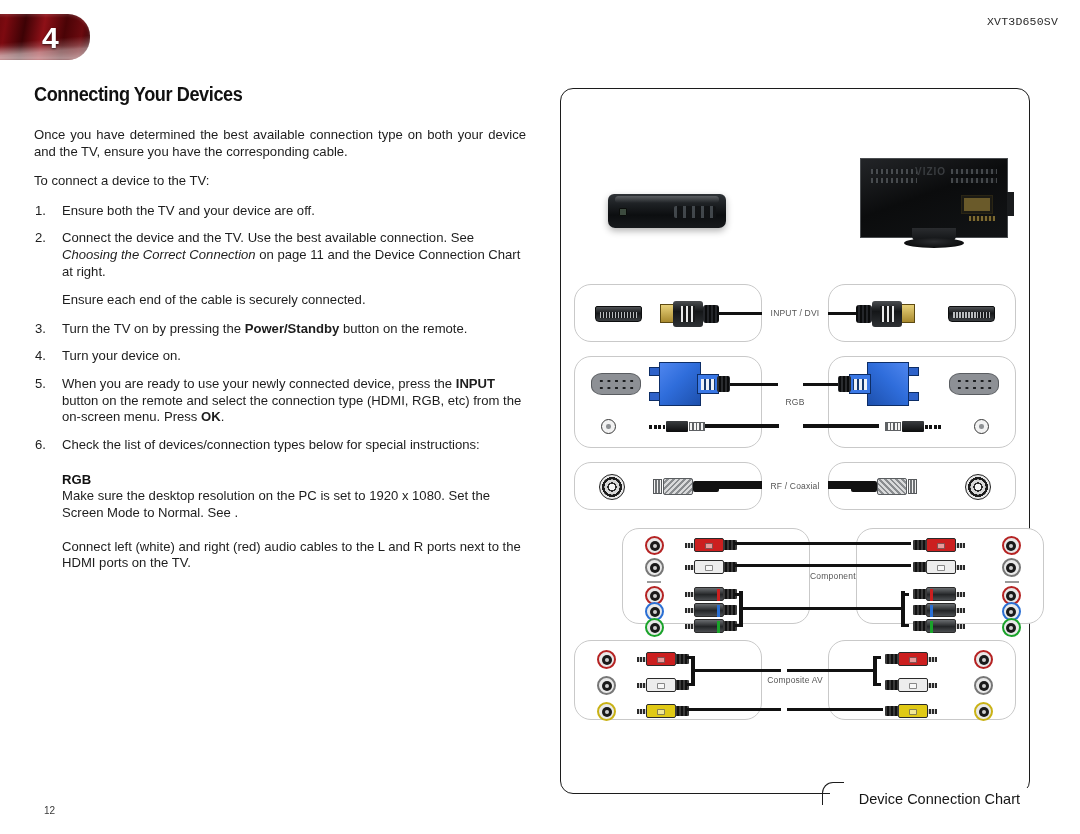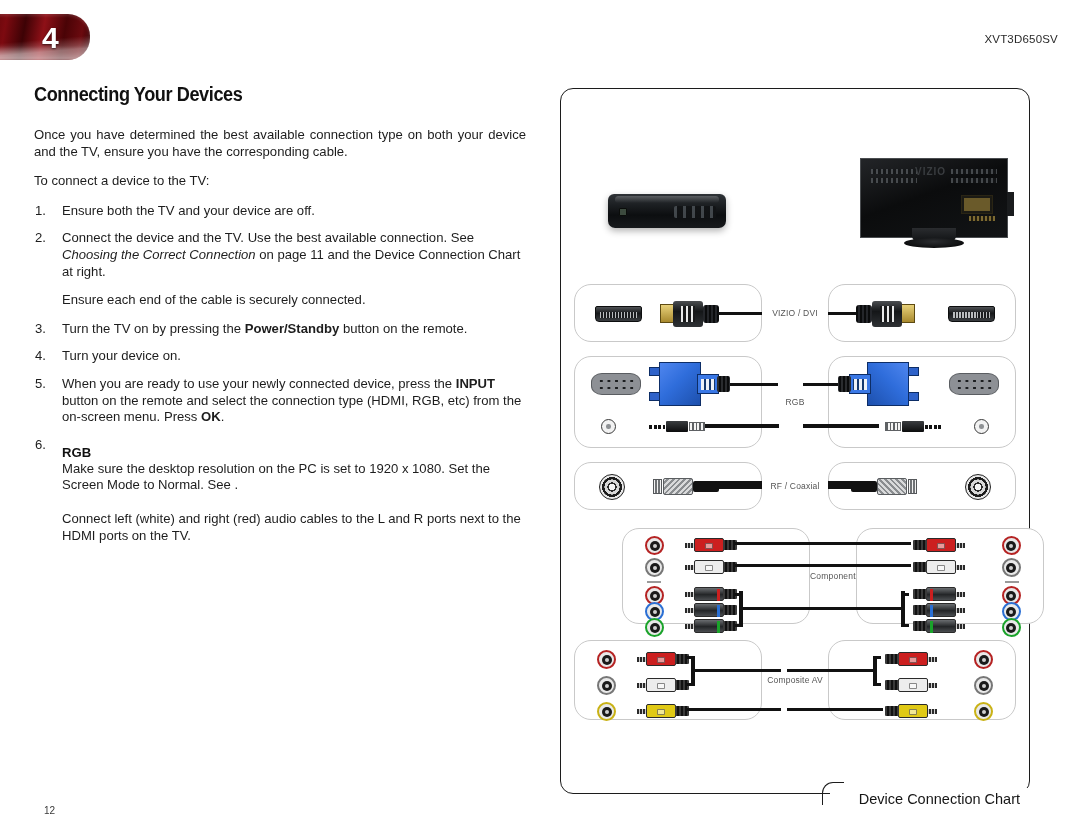--- a/index.html
+++ b/index.html
@@ -47,24 +47,25 @@
     color: #ffffff;
     letter-spacing: -1px;
     text-shadow: 0 1px 2px rgba(0,0,0,0.55);
     z-index: 2;
   }
 
   
   .model-number {
     position: absolute;
     right: 22px;
-    top: 33px;
+    top: 15px;
     font-size: 11.5px;
     color: #2a2a2a;
     letter-spacing: 0.2px;
+    font-family: Liberation Mono, monospace;
   }
 
   
   .left-col {
     position: absolute;
     left: 34px;
     top: 83px;
     width: 492px;
   }
   .page-heading {
@@ -643,20 +644,21 @@
       <span>Turn your device on.</span>
     </li>
 
     <li>
       <span class="step-num">5.</span>
       <span>When you are ready to use your newly connected device, press the </span><b>INPUT</b><span> button on the remote and select the connection type (HDMI, RGB, etc) from the on-screen menu. Press </span><b>OK</b><span>.</span>
     </li>
 
     <li>
       <span class="step-num">6.</span>
+      <span>Check the list of devices/connection types below for special instructions:</span>
     </li>
   </ol>
 
   <div class="subsections">
 
     <div class="subsection">
       <h3>RGB</h3>
       <p>Make sure the desktop resolution on the PC is set to 1920 x 1080. Set the Screen Mode to Normal. See .</p>
     </div>
 
@@ -699,21 +701,21 @@
   <div class="conn-row" style="top:196px;height:58px;">
     <div class="conn-box" style="width:188px;height:58px;margin-left:14px;">
       <span class="hdmi-port" style="left:20px;top:21px;"></span>
       <span class="hdmi-plug" style="left:85px;top:16px;">
         <span class="hdmi-gold" style="left:0;"></span>
         <span class="hdmi-shell" style="left:13px;"></span>
         <span class="hdmi-boot" style="left:43px;"></span>
       </span>
       <span class="wire" style="left:143px;top:27px;width:62px;height:3px;"></span>
     </div>
-    <div class="conn-label">VIZIO / DVI</div>
+    <div class="conn-label">INPUT / DVI</div>
     <div class="conn-box" style="width:188px;height:58px;margin-right:14px;">
       <span class="wire" style="left:-30px;top:27px;width:62px;height:3px;"></span>
       <span class="hdmi-plug" style="left:24px;top:16px;transform:scaleX(-1);">
         <span class="hdmi-gold" style="left:0;"></span>
         <span class="hdmi-shell" style="left:13px;"></span>
         <span class="hdmi-boot" style="left:43px;"></span>
       </span>
       <span class="hdmi-port" style="right:20px;top:21px;"></span>
     </div>
   </div>

